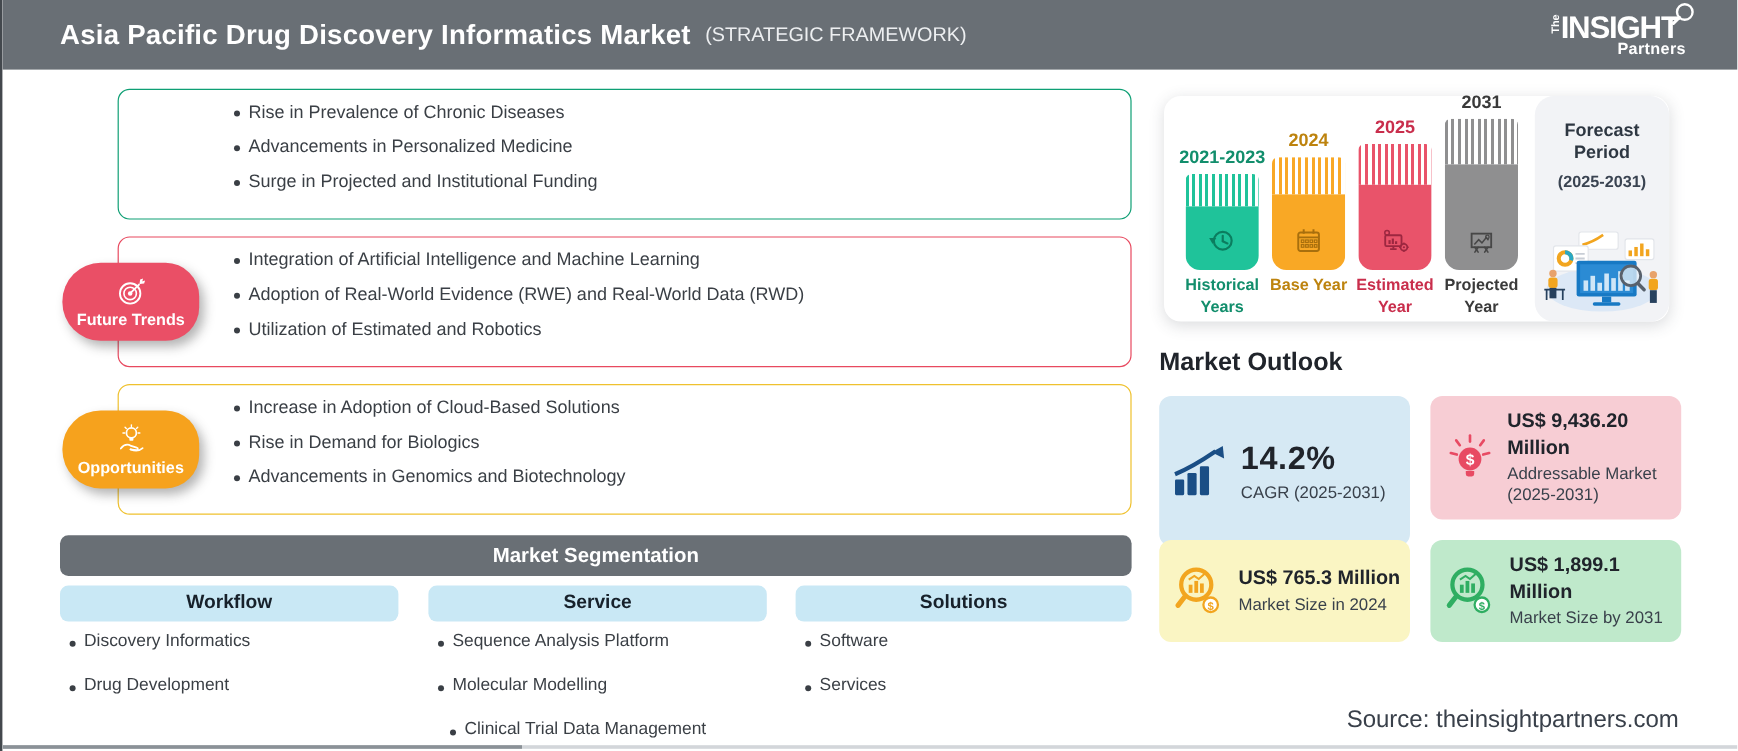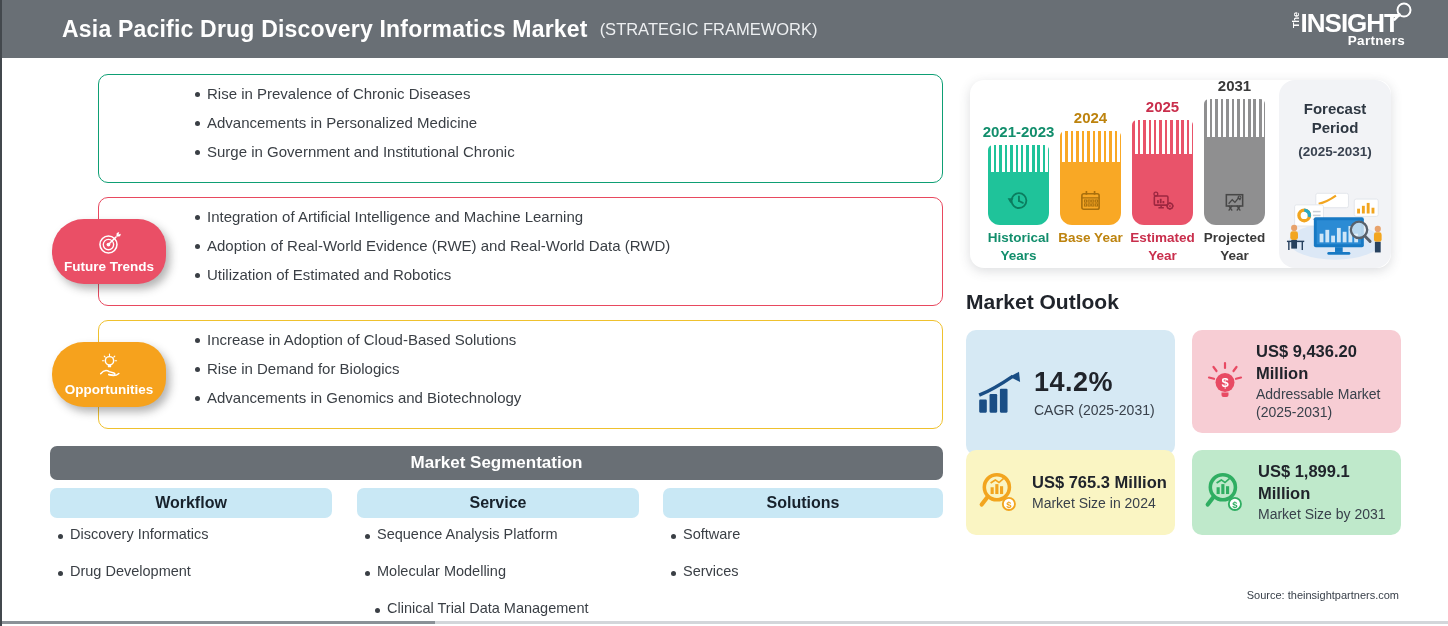--- a/index.html
+++ b/index.html
@@ -2,21 +2,21 @@
 <html><head>
 <meta charset="utf-8">
 <style>
   * { margin:0; padding:0; box-sizing:border-box; }
   body { font-family:"Liberation Sans", sans-serif; background:#fff; }
   .page { position:relative; width:1448px; height:626px; background:#fff; overflow:hidden;
           border-left:2px solid #43484D; }
 
   
   .hdr { position:absolute; top:0; left:0; right:0; height:58px; background:#696F75;
-         display:flex; align-items:center; padding:0 49px 0 60px; }
+         display:flex; align-items:center; padding:0 49px 0 48px; }
   .hdr-title { color:#fff; font-size:23px; font-weight:bold; letter-spacing:.2px; }
   .hdr-sub { color:#EDEFF1; font-size:16.5px; font-weight:normal; margin-left:12px; }
   .logo { margin-left:auto; display:flex; flex-direction:column; align-items:flex-end; color:#fff; }
   .logo-top { position:relative; display:flex; align-items:center; }
   .logo-the { display:inline-block; transform:rotate(-90deg); font-size:9px; font-weight:bold; width:10px; }
   .logo-insight { font-size:26px; font-weight:bold; letter-spacing:-1px; line-height:1; }
   .logo-ring { position:absolute; right:-14px; top:-9px; width:24px; height:24px; }
   .logo-partners { font-size:13.5px; font-weight:bold; margin-top:-3px; margin-right:-6px; letter-spacing:.3px; }
 
   
@@ -70,21 +70,21 @@
           display:flex; align-items:center; gap:9px; padding:0 8px 0 11px; }
   .card-icon { color:var(--card-ico); flex:none; }
   .card-value { font-size:16.5px; font-weight:bold; color:#20242B; line-height:1.28; }
   .card-value.big { font-size:27px; letter-spacing:.5px; }
   .card-label { font-size:14px; color:#39414B; line-height:1.28; margin-top:2px; }
   .c1 { left:964px; top:330px; height:125px; }
   .c2 { left:1190px; top:330px; height:103px; }
   .c3 { left:964px; top:450px; height:85px; }
   .c4 { left:1190px; top:450px; height:85px; }
 
-  .source { position:absolute; right:49px; top:589px; font-size:11px; color:#39404A; }
+  .source { position:absolute; right:49px; top:589px; font-size:20px; color:#39404A; }
 
   
   .scroll-track { position:absolute; left:0; right:0; bottom:2px; height:3px; background:#D3D6DA; }
   .scroll-thumb { position:absolute; left:0; top:0; width:433px; height:3px; background:#8B9197; }
 </style>
 </head>
 <body>
 
 <div class="page">
 
@@ -101,21 +101,21 @@
         </svg>
       </div>
       <div class="logo-partners">Partners</div>
     </div>
   </div>
 
   <div class="drv-row" style="top: 74px; --badge: #2BC795; --line: #0E9F74;">
     <ul class="drv-box">
       <li>Rise in Prevalence of Chronic Diseases</li>
       <li>Advancements in Personalized Medicine</li>
-      <li>Surge in Government and Institutional Chronic</li>
+      <li>Surge in Projected and Institutional Funding</li>
     </ul>
   </div>
 
   <div class="drv-row" style="top: 197px; --badge: #EA4F66; --line: #E8495F;">
     <ul class="drv-box">
       <li>Integration of Artificial Intelligence and Machine Learning</li>
       <li>Adoption of Real-World Evidence (RWE) and Real-World Data (RWD)</li>
       <li>Utilization of Estimated and Robotics</li>
     </ul>
     <div class="badge">

